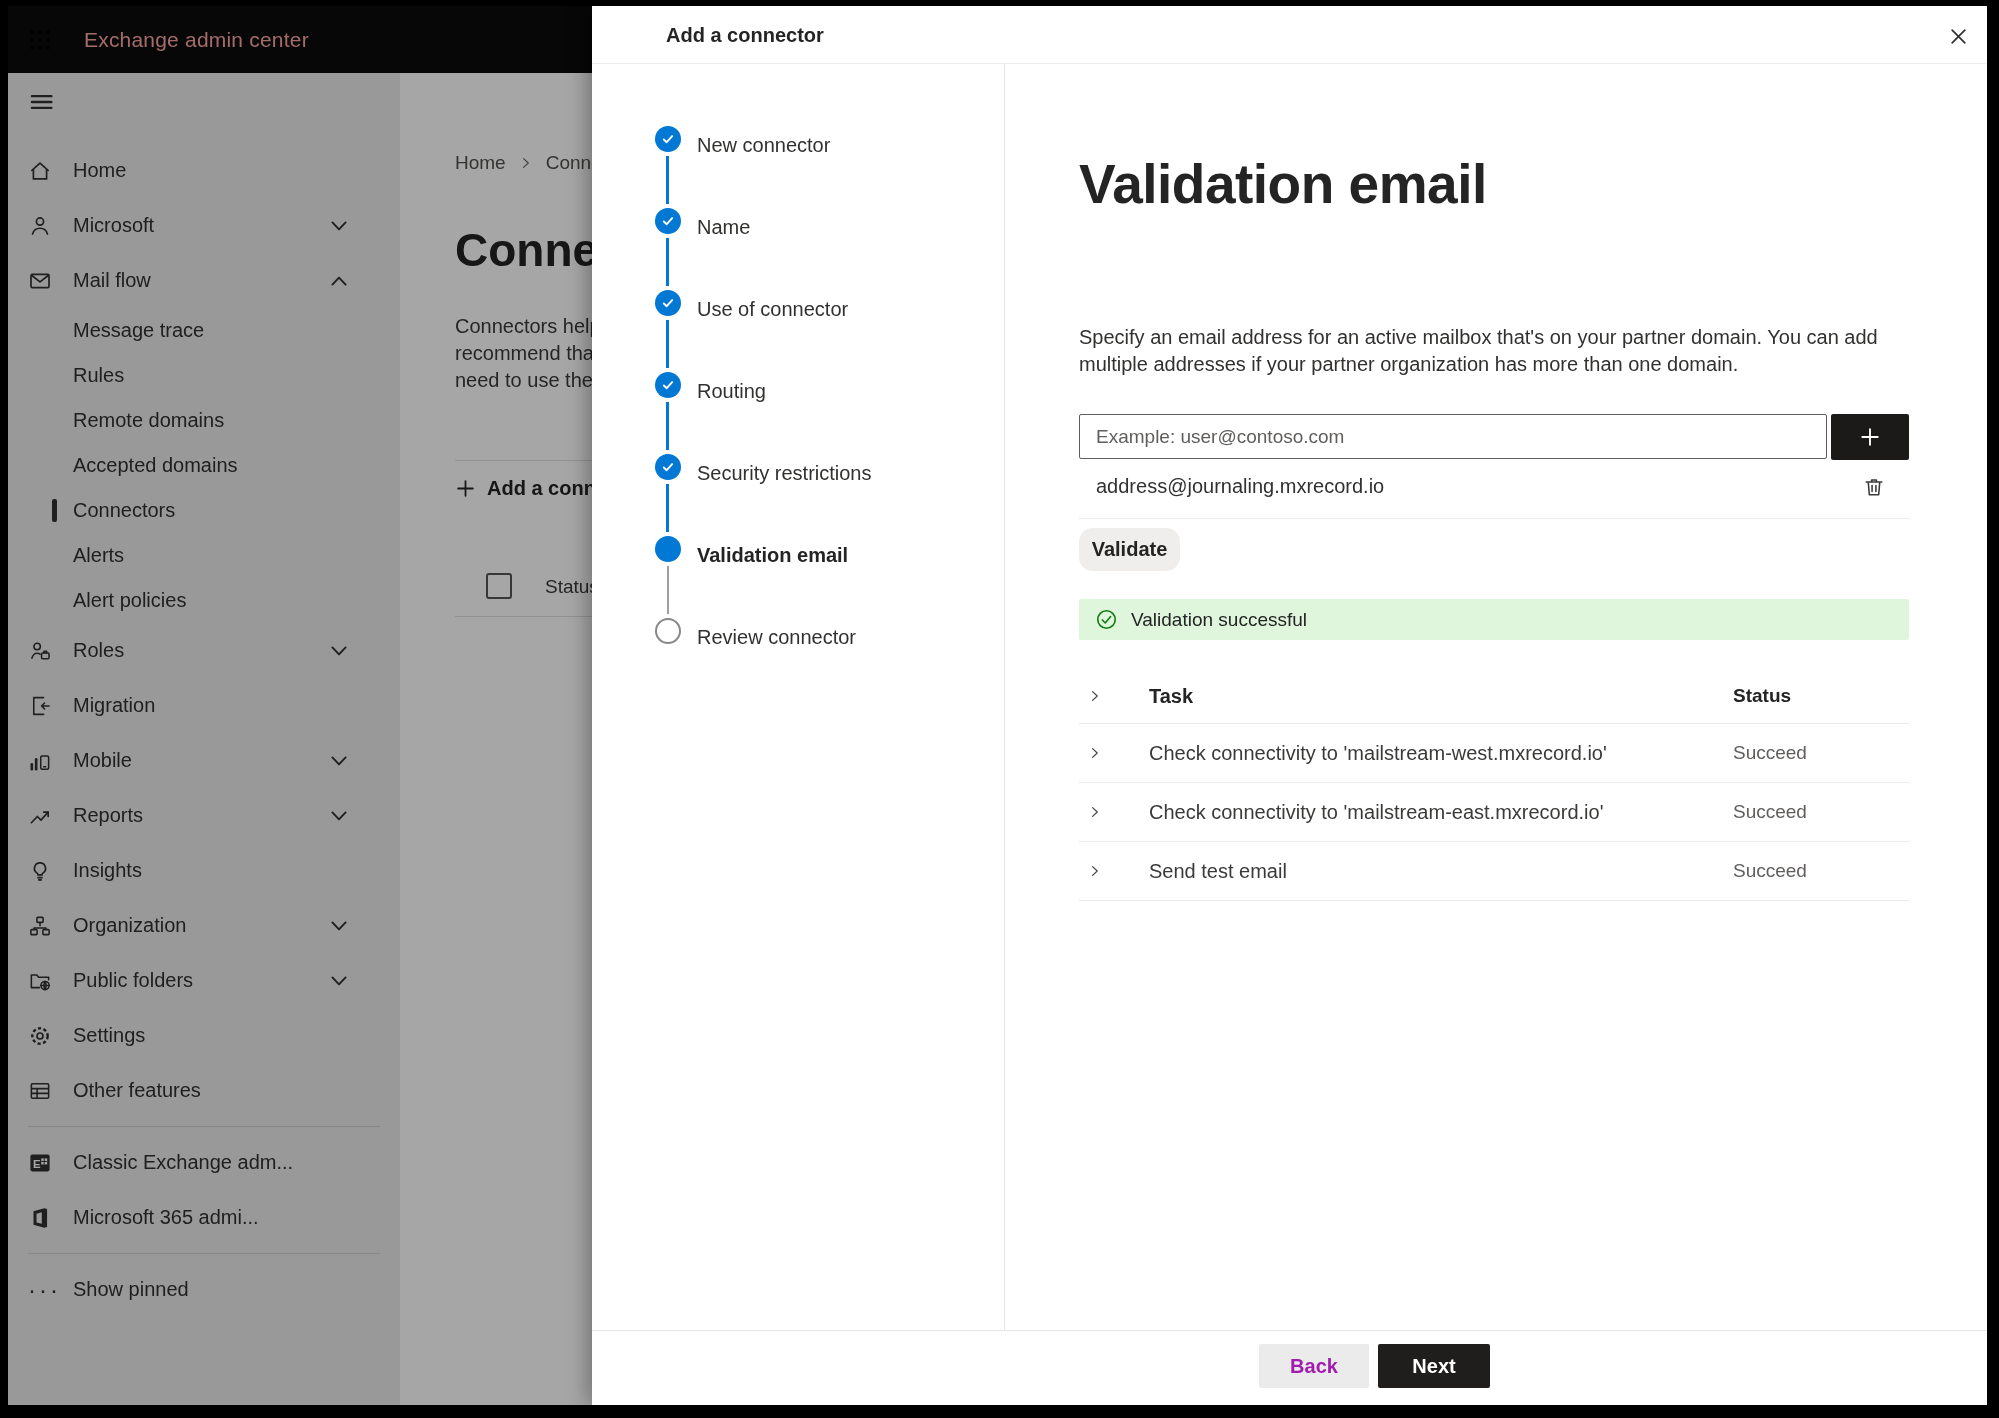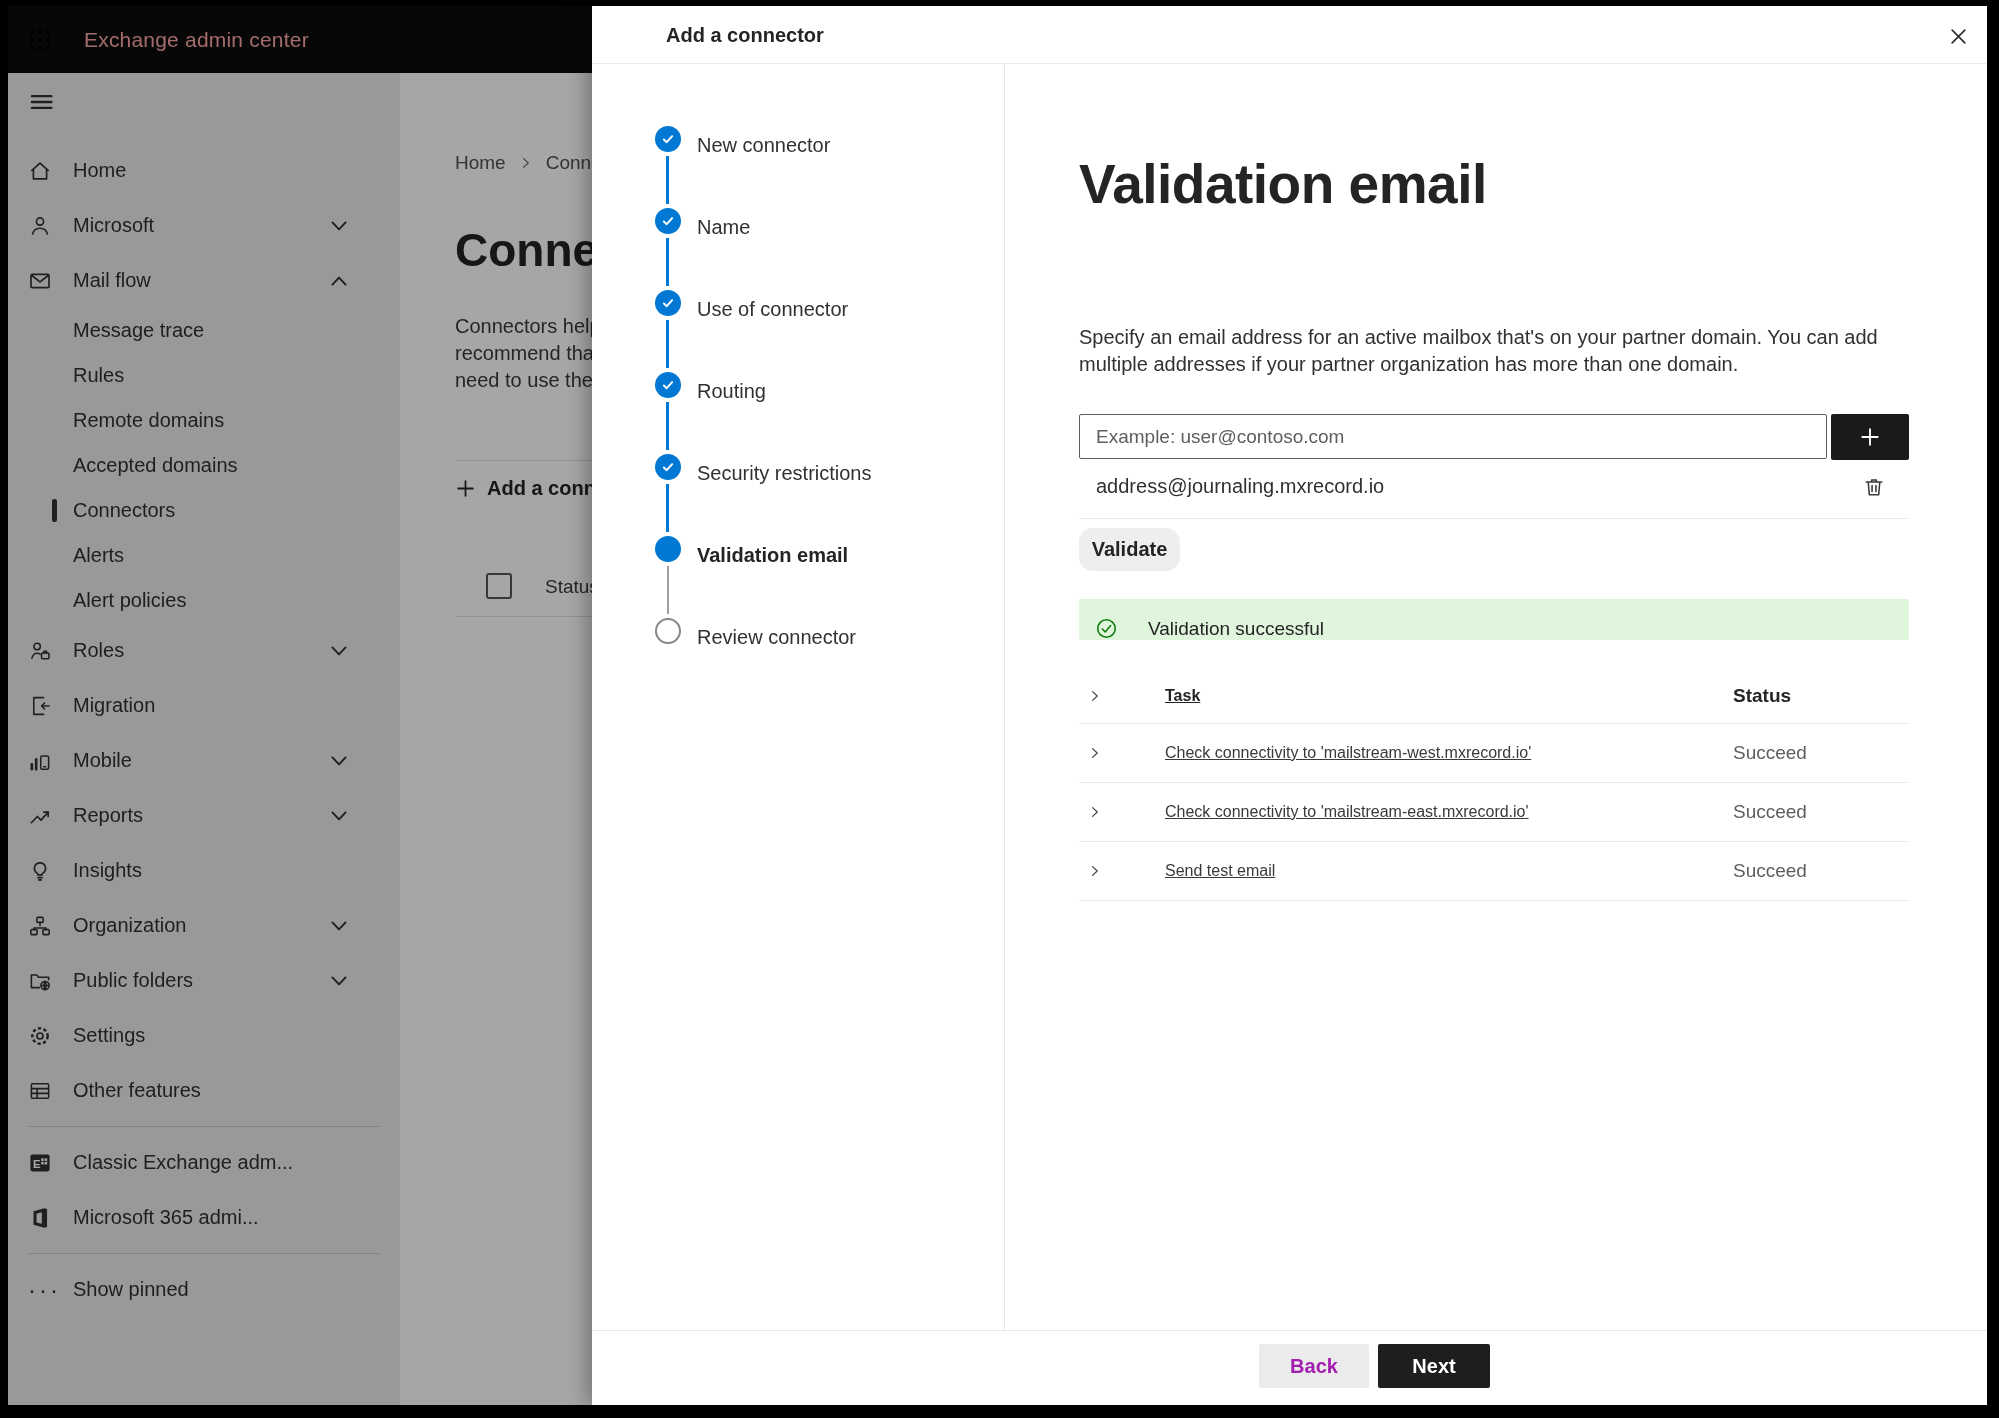--- a/index.html
+++ b/index.html
@@ -60,30 +60,30 @@
   .content-heading{position:absolute;left:487px;top:146px;font-size:55px;font-weight:700;color:#242424;letter-spacing:-.5px;}
   .content-desc{position:absolute;left:487px;top:318px;width:828px;font-size:20px;line-height:27px;color:#323130;}
   .email-input{position:absolute;left:487px;top:408px;width:748px;height:45px;box-sizing:border-box;border:1px solid #5f5e5c;border-radius:2px;padding:7px 16px;font-size:19px;font-family:"Liberation Sans",sans-serif;color:#242424;background:#fff;outline:none;}
   .email-input::placeholder{color:#605e5c;}
   .plus-btn{position:absolute;left:1239px;top:408px;width:78px;height:46px;background:#1b1a19;border:none;border-radius:2px;color:#fff;display:flex;align-items:center;justify-content:center;cursor:pointer;}
   .address-row{position:absolute;left:487px;top:458px;width:830px;height:48px;}
   .address-text{position:absolute;left:17px;top:11px;font-size:20px;color:#323130;}
   .trash-btn{position:absolute;left:781px;top:9px;width:28px;height:28px;color:#3b3a39;cursor:pointer;display:flex;align-items:center;justify-content:center;background:none;border:none;}
   .addr-divider{position:absolute;left:487px;top:512px;width:830px;height:1px;background:#edebe9;}
   .validate-btn{position:absolute;left:487px;top:522px;width:101px;height:43px;background:#efeeec;border:none;border-radius:14px;font-size:20px;font-weight:600;font-family:"Liberation Sans",sans-serif;color:#242424;cursor:pointer;}
-  .banner{position:absolute;left:487px;top:593px;width:830px;height:41px;background:#dff6dd;border-radius:2px;display:flex;align-items:flex-end;padding-left:16px;box-sizing:border-box;gap:17px;}
+  .banner{position:absolute;left:487px;top:593px;width:830px;height:41px;background:#dff6dd;border-radius:2px;display:flex;align-items:center;padding-left:16px;box-sizing:border-box;}
   .banner-icon{width:23px;height:23px;color:#107c10;flex:0 0 23px;}
   .banner-text{margin-left:13px;font-size:19px;color:#242424;}
 
   
   .table{position:absolute;left:487px;top:662px;width:830px;}
   .thead{position:relative;height:55px;border-bottom:1px solid #edebe9;}
   .trow{position:relative;height:58px;border-bottom:1px solid #edebe9;cursor:pointer;text-align:right;}
   .tchev{position:absolute;left:8px;top:50%;transform:translateY(-50%);width:16px;height:16px;color:#484644;}
-  .ttask{position:absolute;left:86px;top:50%;transform:translateY(-50%);font-size:16px;color:#3b3a39;white-space:nowrap;text-decoration:underline;}
+  .ttask{position:absolute;left:70px;top:50%;transform:translateY(-50%);font-size:20px;color:#3b3a39;white-space:nowrap;}
   .ttask.hdr,.tstatus.hdr{font-weight:600;color:#242424;}
   .tstatus{position:absolute;left:654px;top:50%;transform:translateY(-50%);font-size:19px;color:#605e5c;white-space:nowrap;}
 
   
   .back-btn{position:absolute;left:667px;top:1338px;width:110px;height:44px;background:#ebebeb;border:none;border-radius:2px;font-size:20px;font-weight:600;font-family:"Liberation Sans",sans-serif;color:#a21caf;cursor:pointer;}
   .next-btn{position:absolute;left:786px;top:1338px;width:112px;height:44px;background:#1f1e1d;border:none;border-radius:2px;font-size:20px;font-weight:600;font-family:"Liberation Sans",sans-serif;color:#ffffff;cursor:pointer;}
 
   .ic{display:block;}
   .ic14{width:16px;height:16px;}
   svg{overflow:visible;}

